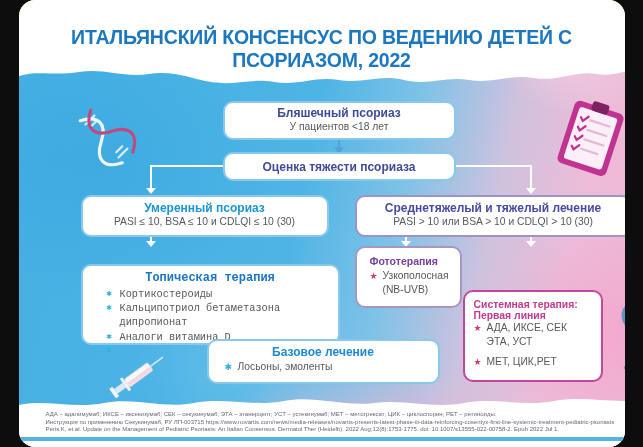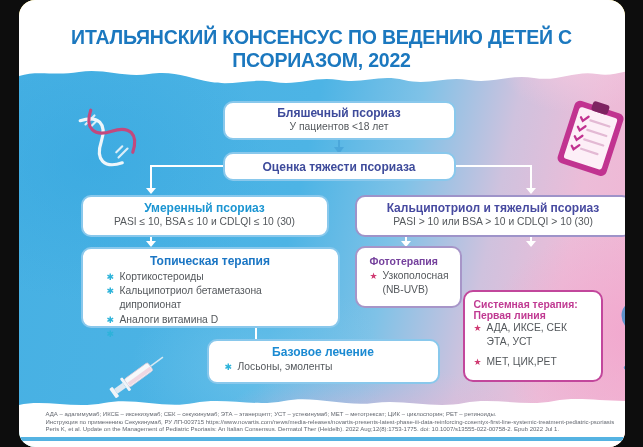--- a/index.html
+++ b/index.html
@@ -25,21 +25,21 @@
   .box .sub{font-size:10.3px;margin-top:1px;}
   .centered{text-align:center;}
   #box-plaque{left:204px;top:101px;width:233px;height:39px;padding-top:3px;}
   #box-plaque .bt{color:#3e4b9b;}
   #box-assess{left:204px;top:152px;width:233px;height:29px;display:flex;align-items:center;justify-content:center;}
   #box-assess .bt{color:#3e4b9b;}
   #box-moderate{left:62px;top:195px;width:248px;height:42px;padding-top:4px;}
   #box-moderate .bt{color:#1b95d2;}
   #box-severe{left:336px;top:195px;width:277px;height:42px;padding-top:4px;border-color:#9e93c9;}
   #box-severe .bt{color:#474aa0;}
-  #box-topical{left:62px;top:247px;width:259px;height:81px;padding:5px 24px;}
+  #box-topical{left:62px;top:264px;width:259px;height:81px;padding:5px 24px;font-family:Liberation Mono, monospace;}
   #box-topical .bt{color:#1b76c4;text-align:center;margin-bottom:2px;}
   #box-photo{left:336px;top:246px;width:107px;height:62px;padding:7px 13px;border-color:#a795c8;}
   #box-photo .bt{color:#75419d;font-size:10.5px;margin-bottom:2px;}
   #box-systemic{left:444px;top:246px;width:140px;height:92px;padding:7px 9px;border-color:#c2479c;margin-top:44px;}
   #box-systemic .mg{color:#c03a92;font-weight:bold;font-size:10.4px;}
   #box-systemic .gap{height:6px;}
   #box-basic{left:188px;top:339px;width:233px;height:45px;padding:4px 16px;}
   #box-basic .bt{color:#1b8ad2;text-align:center;margin-bottom:1px;}
   .li{display:flex;align-items:flex-start;font-size:10.3px;line-height:14.2px;color:#54585c;}
   .star{width:13px;flex:none;font-size:9px;line-height:14px;}
@@ -151,21 +151,21 @@
   <div class="box" id="box-assess">
     <div class="bt">Оценка тяжести псориаза</div>
   </div>
 
   <div class="box centered" id="box-moderate">
     <div class="bt">Умеренный псориаз</div>
     <div class="sub">PASI ≤ 10, BSA ≤ 10 и CDLQI ≤ 10 (30)</div>
   </div>
 
   <div class="box centered" id="box-severe">
-    <div class="bt">Кальципотриол и тяжелый псориаз</div>
+    <div class="bt">Среднетяжелый и тяжелый лечение</div>
     <div class="sub">PASI &gt; 10 или BSA &gt; 10 и CDLQI &gt; 10 (30)</div>
   </div>
 
   <div class="box" id="box-topical">
     <div class="bt">Топическая терапия</div>
     <div class="li">
       <span class="star c">✱</span>
       <span>Кортикостероиды</span>
     </div>
     <div class="li">

